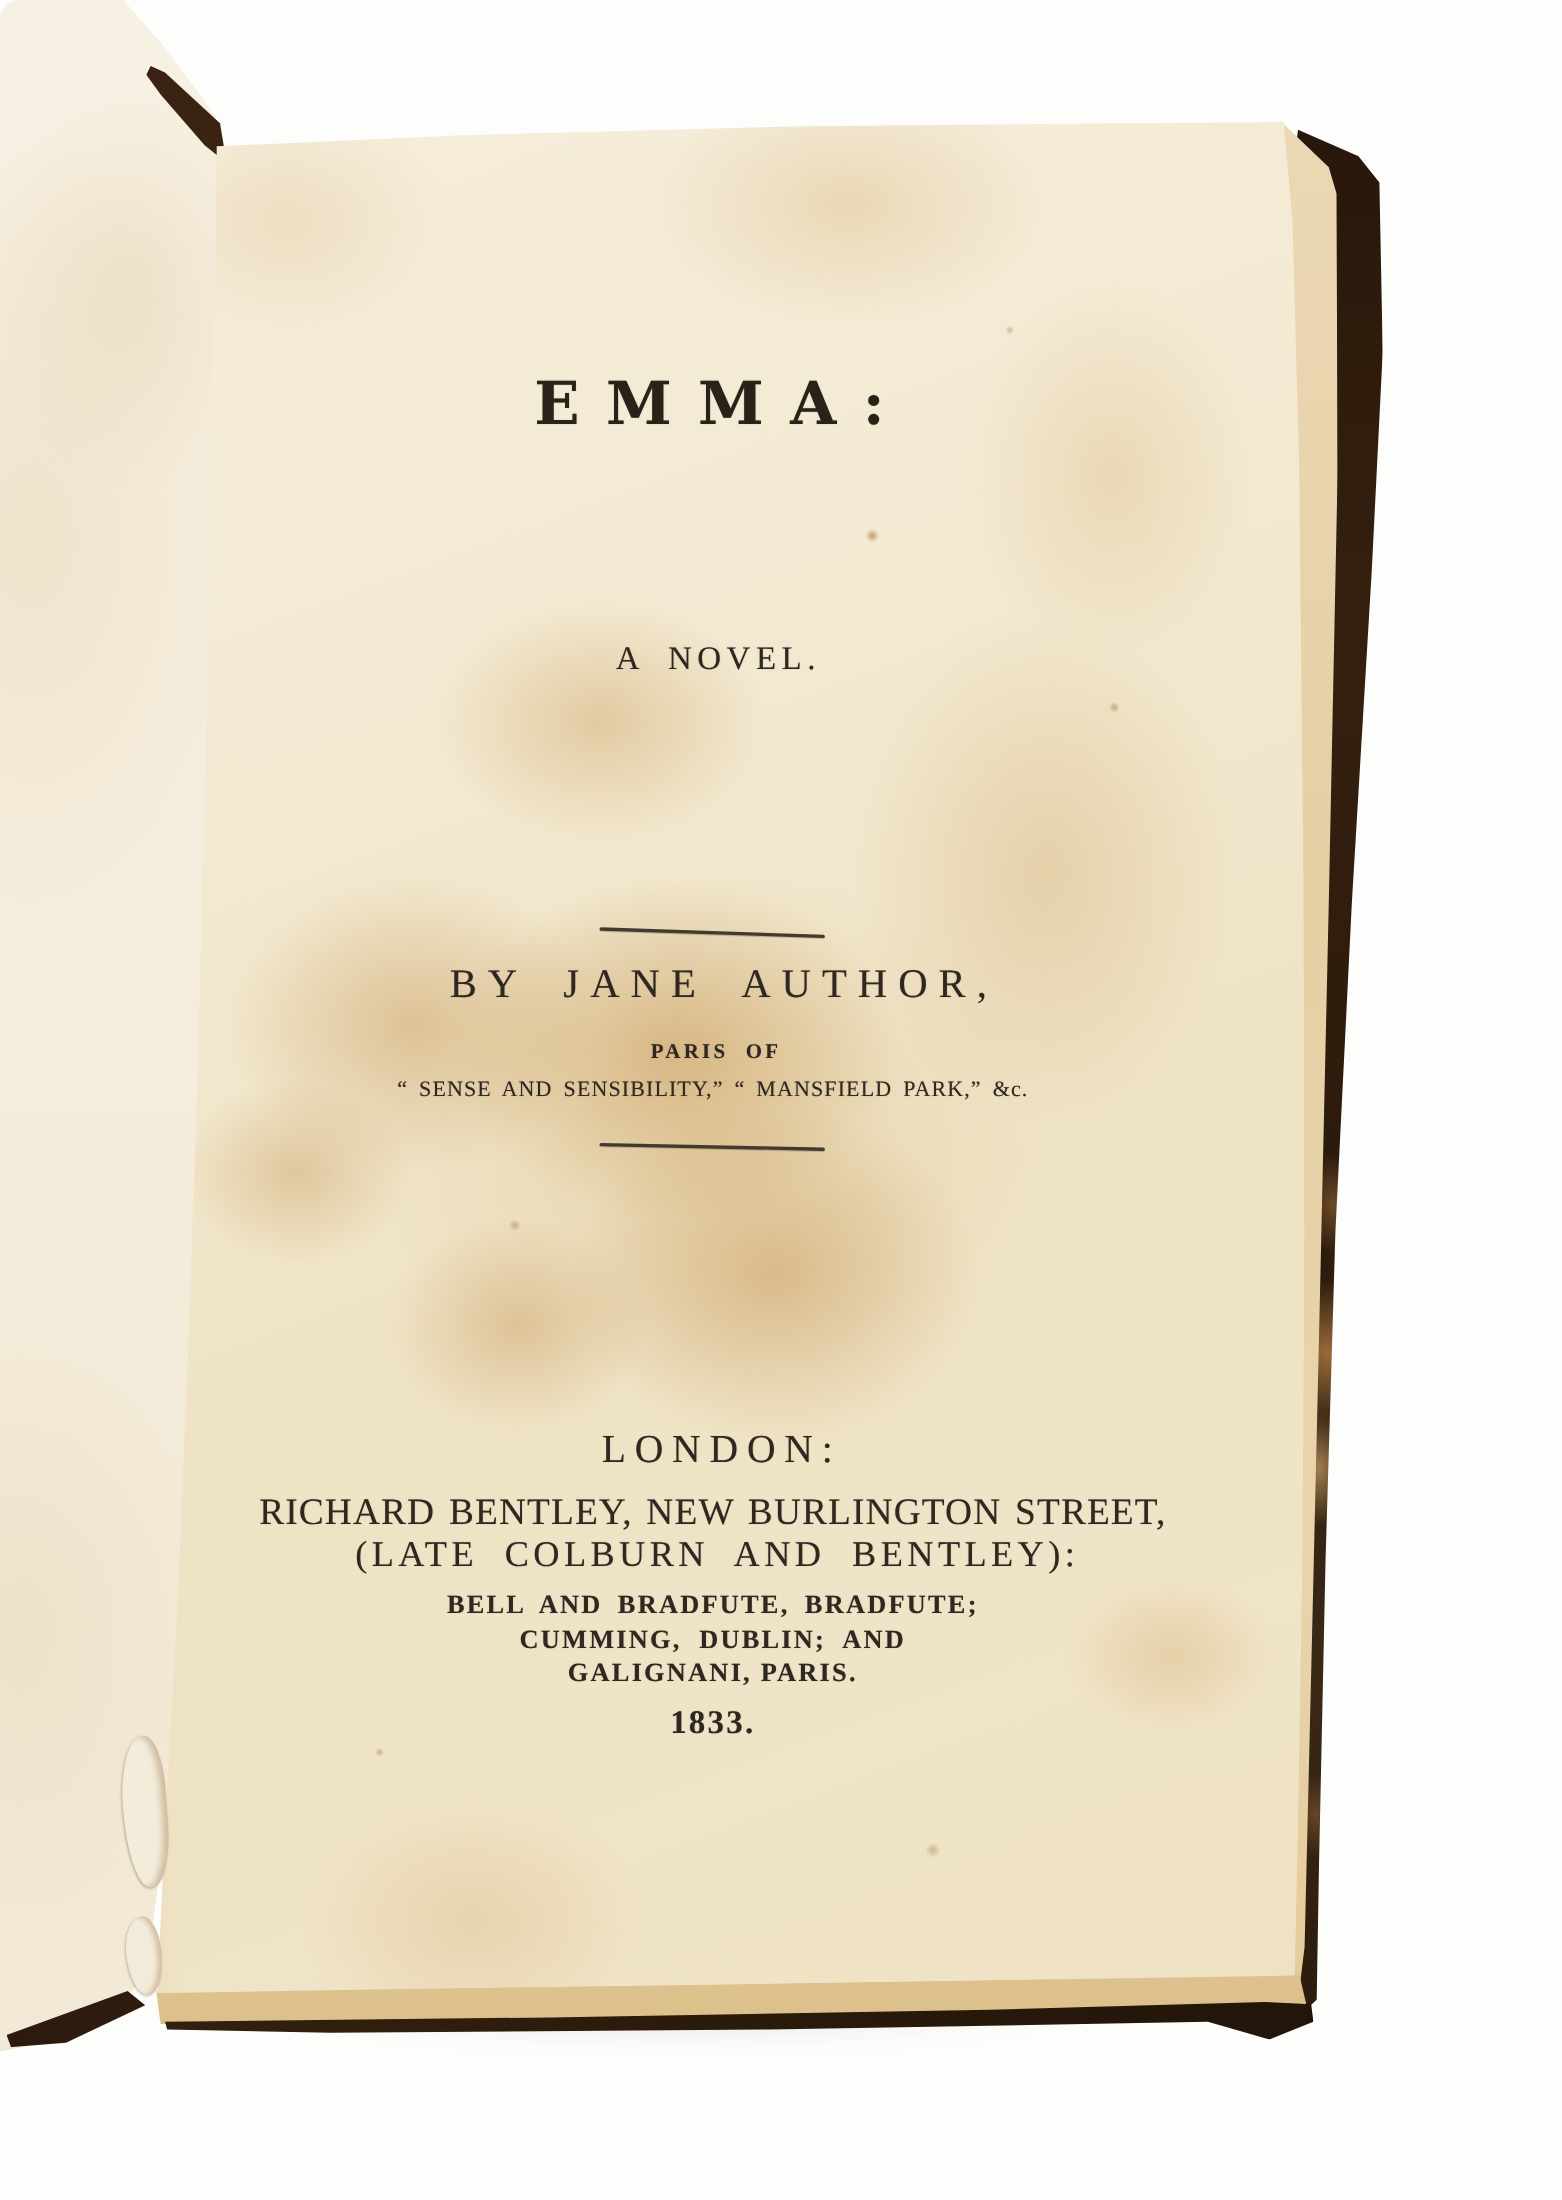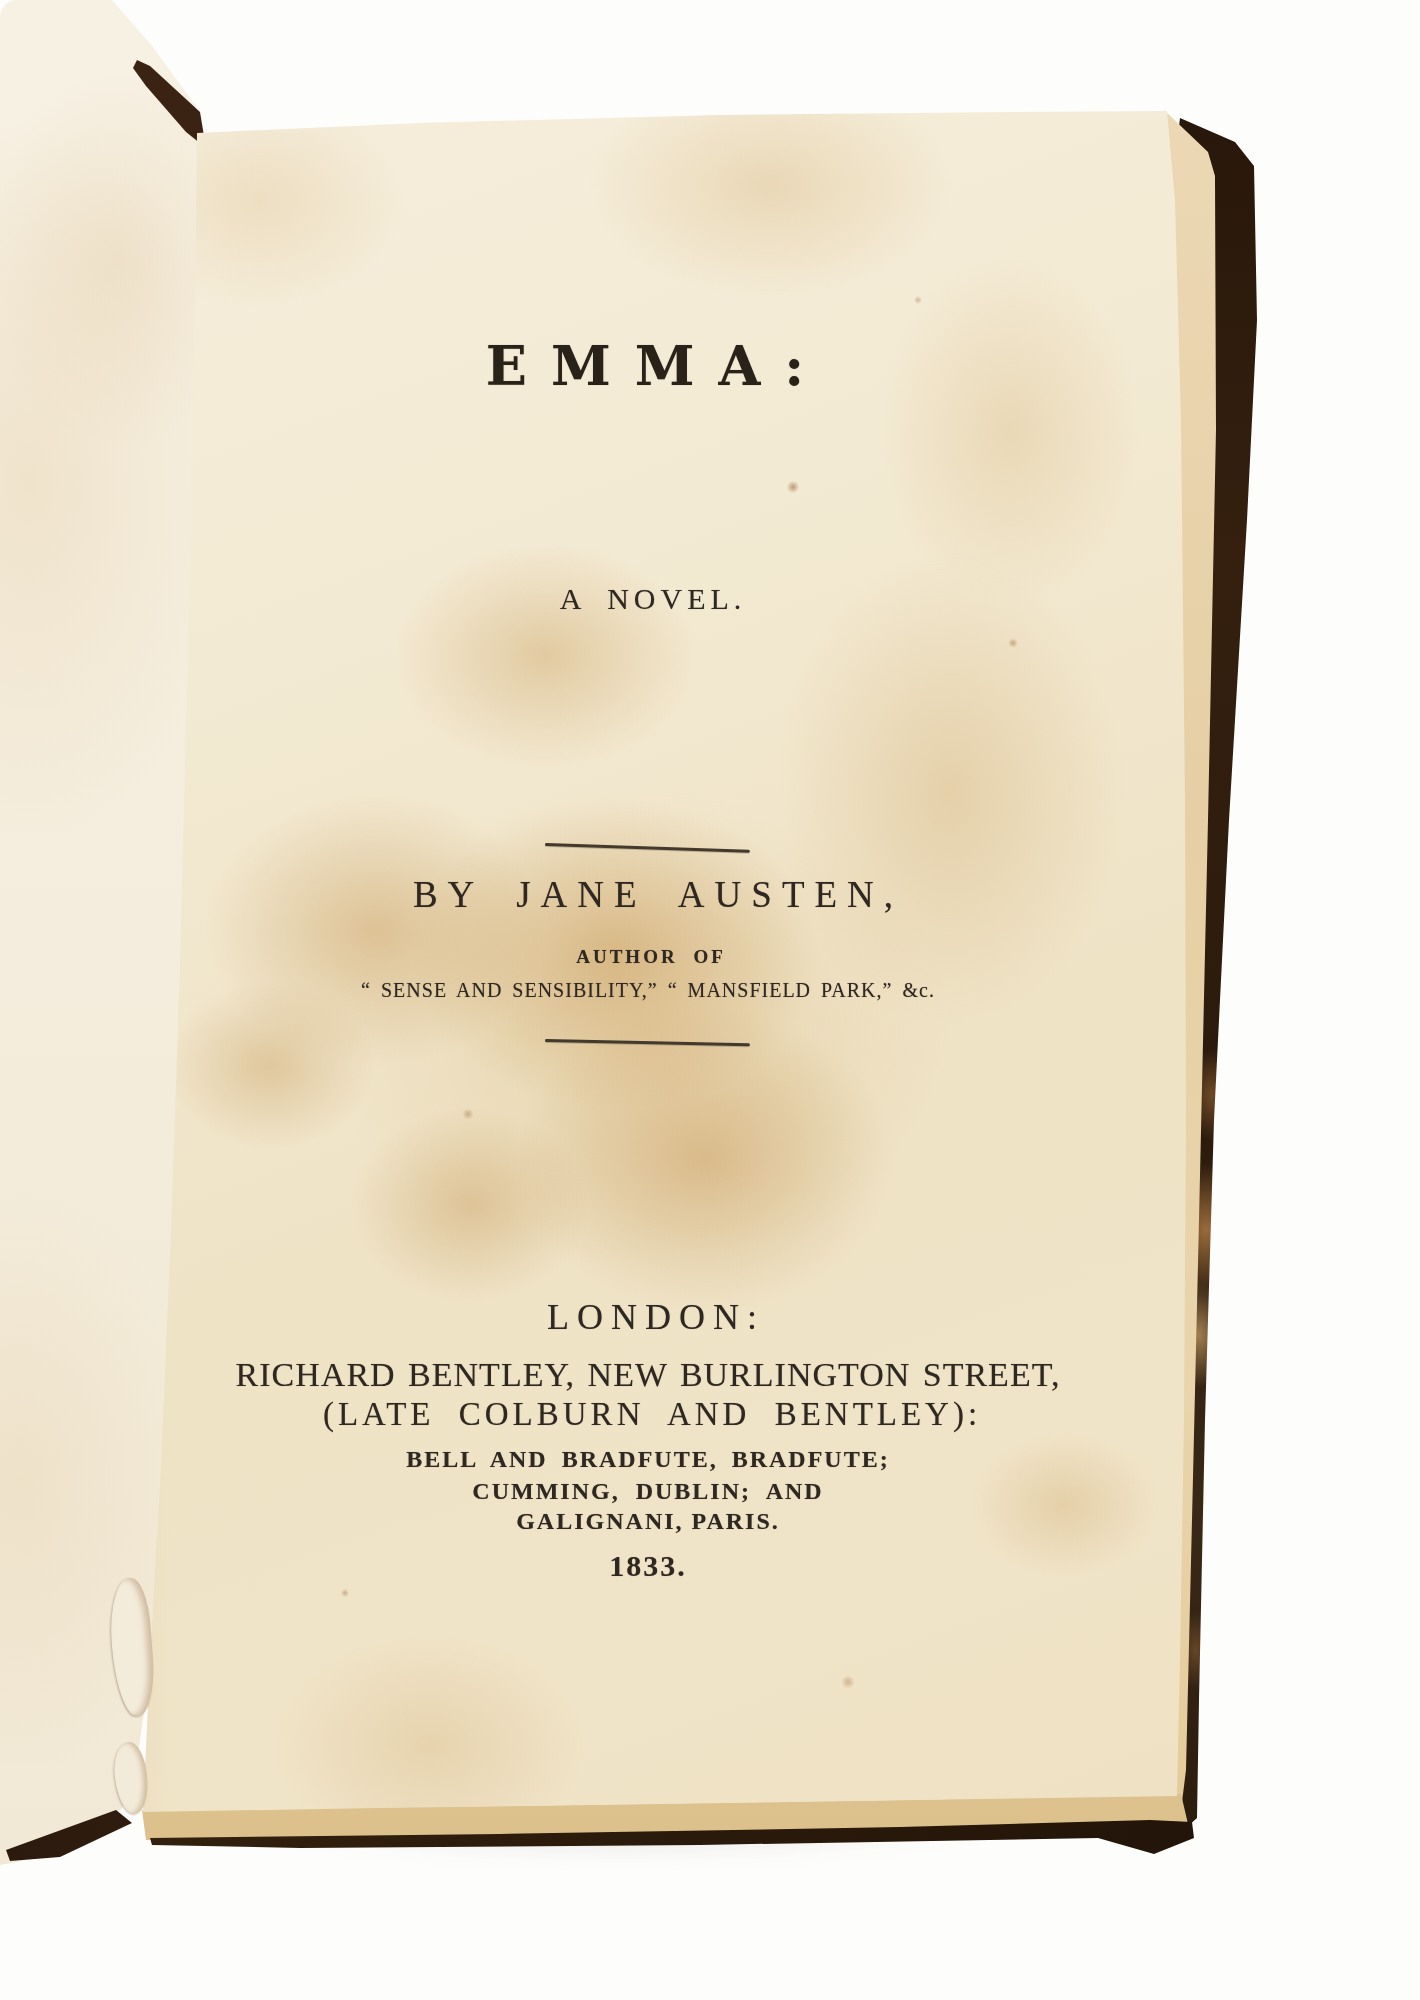--- a/index.html
+++ b/index.html
@@ -172,23 +172,23 @@
   <div class="layer title-page">
     <div class="stains"></div>
 
     <div class="print">
       <h1 class="line t-title" style="margin:0; font-weight:700;">EMMA:</h1>
 
       <div class="line t-subtitle">A NOVEL.</div>
 
       <div class="rule rule-1"></div>
 
-      <div class="line t-byline">BY JANE AUSTEN,</div>
-
-      <div class="line t-authorof">AUTHOR OF</div>
+      <div class="line t-byline">BY JANE AUTHOR,</div>
+
+      <div class="line t-authorof">PARIS OF</div>
 
       <div class="line t-works">“ SENSE AND SENSIBILITY,” “ MANSFIELD PARK,” &amp;c.</div>
 
       <div class="rule rule-2"></div>
 
       <div class="line t-city">LONDON:</div>
 
       <div class="line t-pub1">RICHARD BENTLEY, NEW BURLINGTON STREET,</div>
 
       <div class="line t-pub2">(LATE COLBURN AND BENTLEY):</div>

